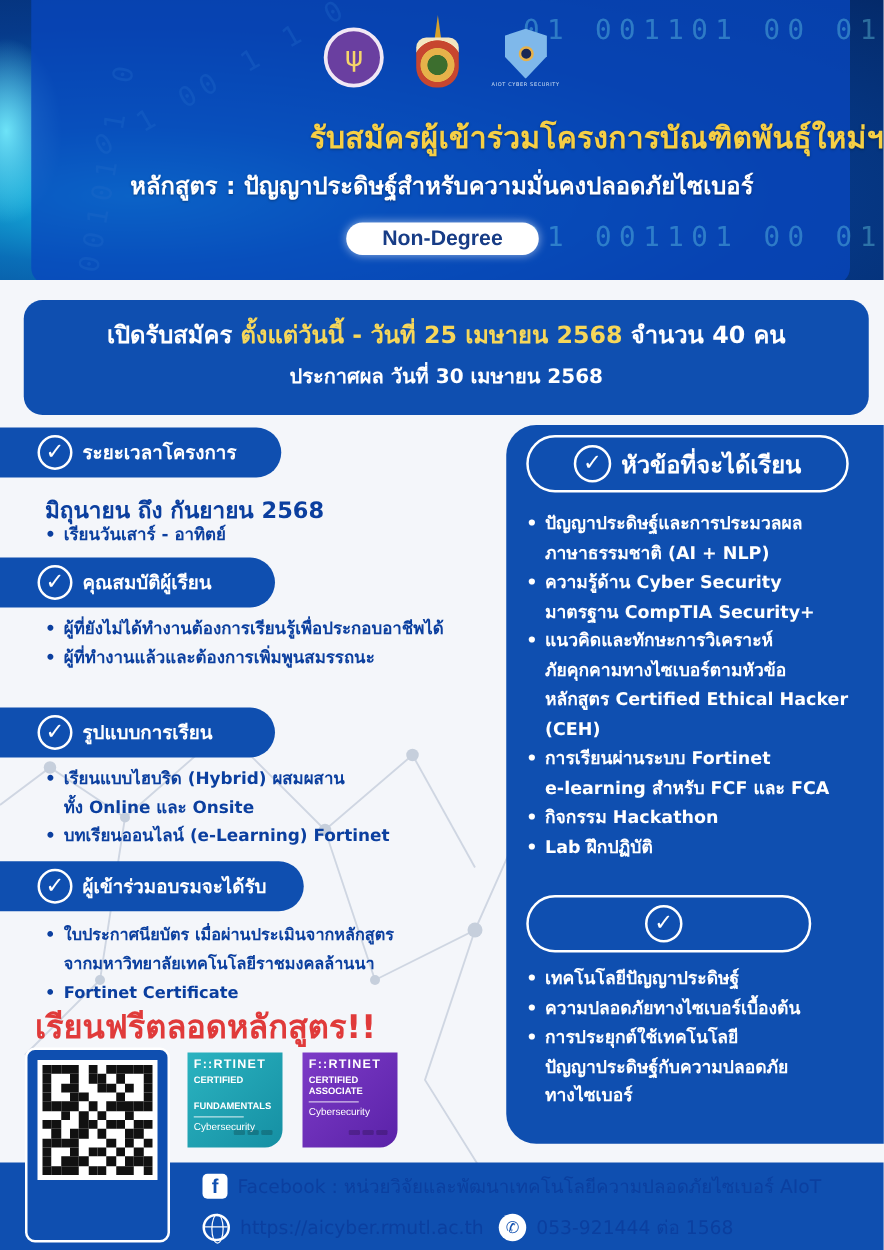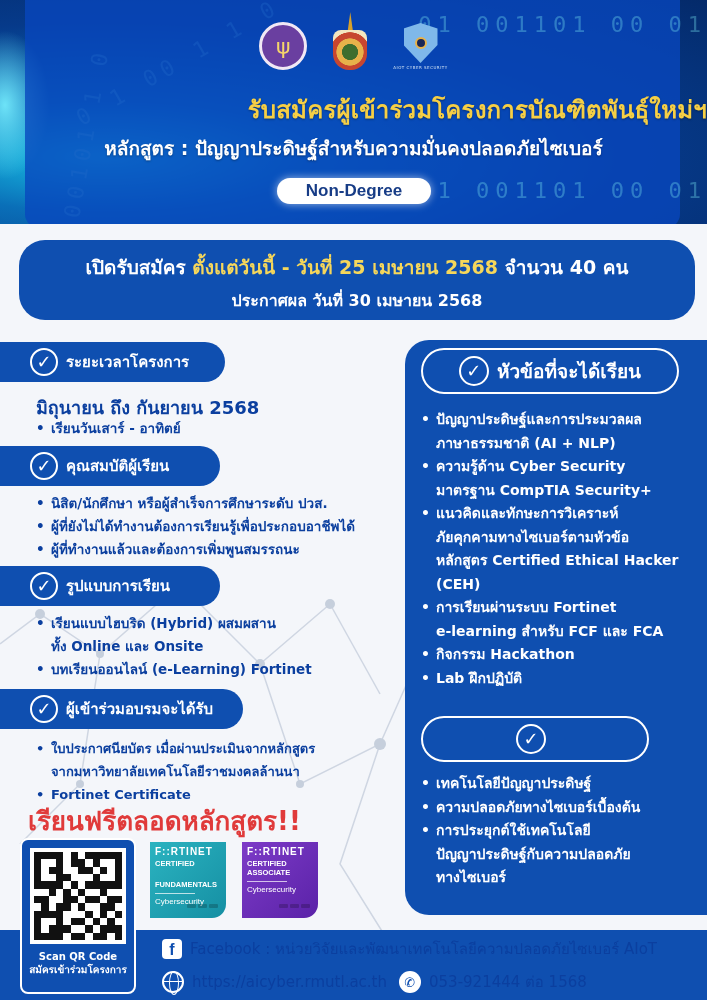--- a/index.html
+++ b/index.html
@@ -63,22 +63,22 @@
     position: absolute; top: 178px; left: 277px; width: 154px; height: 26px;
     background: #fff; border-radius: 17px; color: #173c86; font-weight: bold; font-size: 17px;
     display: flex; align-items: center; justify-content: center;
     font-family: "Liberation Sans", sans-serif;
     box-shadow: 0 0 8px rgba(255,255,255,0.6);
   }
   
   .net { position: absolute; left: 0; top: 224px; width: 707px; height: 776px; pointer-events: none; }
   
   .reg {
-    position: absolute; left: 19px; top: 240px; width: 676px; height: 80px;
-    background: #0f4fb0; border-radius: 26px; text-align: center; color: #fff; font-weight: bold;
+    position: absolute; left: 19px; top: 240px; width: 676px; height: 92px;
+    background: #0f4fb0; border-radius: 15px; text-align: center; color: #fff; font-weight: bold;
   }
   .reg .line1 { margin-top: 12px; font-size: 19px; }
   .reg .line1 .hl { color: #f6d75a; }
   .reg .line2 { margin-top: 6px; font-size: 16px; }
   
   .sec-header {
     position: absolute; left: 0; height: 40px; background: #0f4fb0; color: #fff;
     border-top-right-radius: 20px; border-bottom-right-radius: 20px;
     display: flex; align-items: center; padding-left: 30px; font-weight: bold; font-size: 15px;
   }
@@ -211,21 +211,20 @@
 <div class="left-text period" style="top:393px;">มิถุนายน ถึง กันยายน 2568</div>
 <ul class="left-text bul" style="top:417px;">
   <li>เรียนวันเสาร์ - อาทิตย์</li>
 </ul>
 
 <div class="sec-header" style="top:446px;width:220px;">
   <span class="check">✓</span>
   <span>คุณสมบัติผู้เรียน</span>
 </div>
 <ul class="left-text bul" style="top:492px;">
-  <li>นิสิต/นักศึกษา หรือผู้สำเร็จการศึกษาระดับ ปวส.</li>
   <li>ผู้ที่ยังไม่ได้ทำงานต้องการเรียนรู้เพื่อประกอบอาชีพได้</li>
   <li>ผู้ที่ทำงานแล้วและต้องการเพิ่มพูนสมรรถนะ</li>
 </ul>
 
 <div class="sec-header" style="top:566px;width:220px;">
   <span class="check">✓</span>
   <span>รูปแบบการเรียน</span>
 </div>
 <ul class="left-text bul" style="top:612px;">
   <li>เรียนแบบไฮบริด (Hybrid) ผสมผสาน</li>
@@ -419,24 +418,20 @@
       <i class="b"></i>
       <i></i>
       <i class="b"></i>
       <i class="b"></i>
       <i></i>
       <i class="b"></i>
       <i class="b"></i>
       <i></i>
       <i class="b"></i>
     </div>
-  <div class="qr-caption">
-    <div>Scan QR Code</div>
-    <div>สมัครเข้าร่วมโครงการ</div>
-  </div>
 </div>
 
 <div class="cert" style="left:150px;background:linear-gradient(135deg,#2bb3c0,#158fa3);">
   <div class="brand">F::RTINET</div>
   <div class="lvl">CERTIFIED</div>
   <div class="lvl" style="margin-top:12px">FUNDAMENTALS</div>
   <hr>
   <div class="kind">Cybersecurity</div>
   <div class="dots">
       <span></span>

